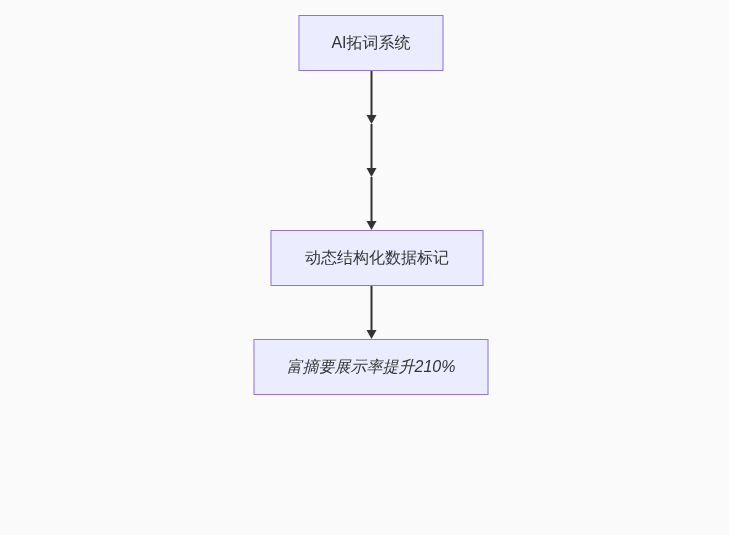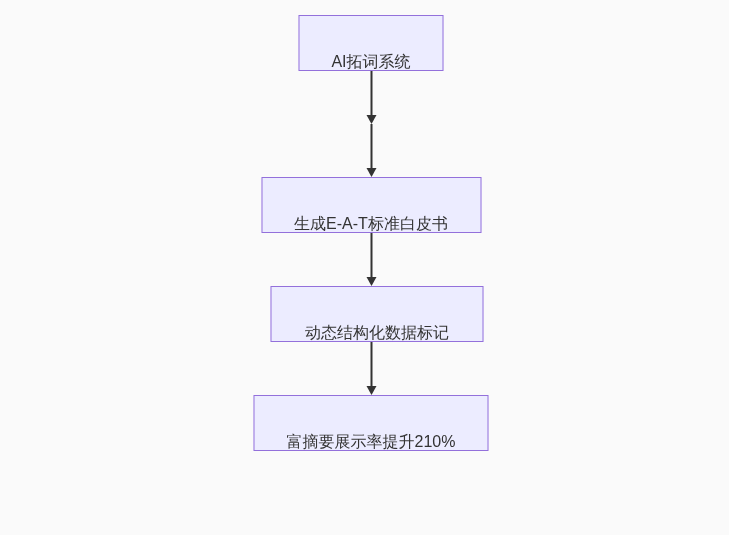--- a/index.html
+++ b/index.html
@@ -24,36 +24,36 @@
     top: 15px;
     transform: translateX(-50%);
     display: flex;
     flex-direction: column;
     align-items: center;
   }
   .node {
     box-sizing: border-box;
     height: 56px;
     display: flex;
-    align-items: flex-end;
+    align-items: center;
     justify-content: center;
     padding: 0 32px;
     background: var(--node-fill, #ECECFF);
     border: 1.5px solid var(--node-border, #9370DB);
     color: var(--node-text, #333333);
     font-size: 16px;
     line-height: 1;
     white-space: nowrap;
   }
   
   .node.n0 { min-width: 145px; }
   .node.n1 { min-width: 189px; }
   .node.n2 { min-width: 220px; }
   .node.n3 { min-width: 213px; margin-left: 12px; }
-  .node.n4 { min-width: 235px; }
+  .node.n4 { min-width: 235px; font-style: italic; }
   .arrow {
     height: 53px;
     display: flex;
     flex-direction: column;
     align-items: center;
   }
   .arrow-line {
     width: 2px;
     flex: 1;
     background: var(--arrow, #333333);
@@ -75,23 +75,20 @@
         <span>AI拓词系统</span>
       </div>
       <div class="arrow">
         <div class="arrow-line"></div>
         <div class="arrow-head"></div>
       </div>
       <div class="arrow">
         <div class="arrow-line"></div>
         <div class="arrow-head"></div>
       </div>
-      <div class="node n2">
-        <span>生成E-A-T标准白皮书</span>
-      </div>
       <div class="arrow">
         <div class="arrow-line"></div>
         <div class="arrow-head"></div>
       </div>
       <div class="node n3">
         <span>动态结构化数据标记</span>
       </div>
       <div class="arrow">
         <div class="arrow-line"></div>
         <div class="arrow-head"></div>

